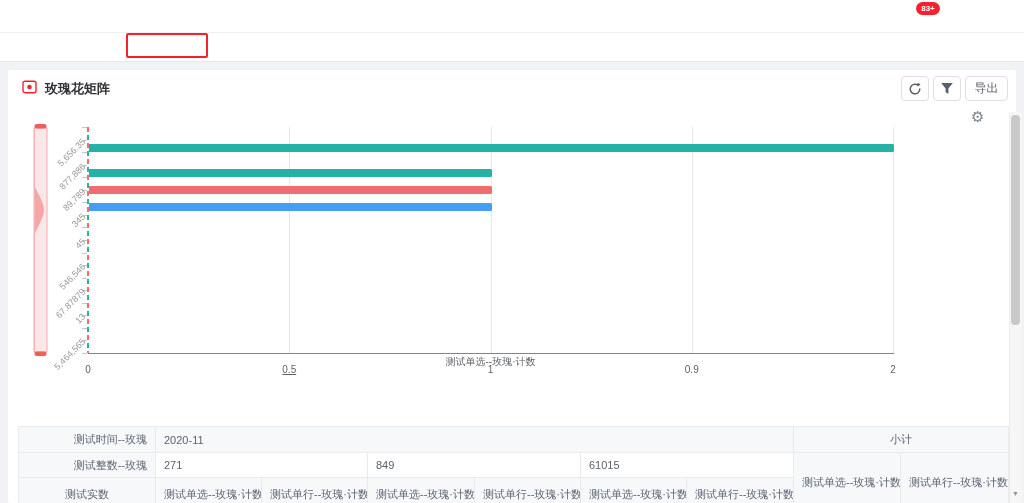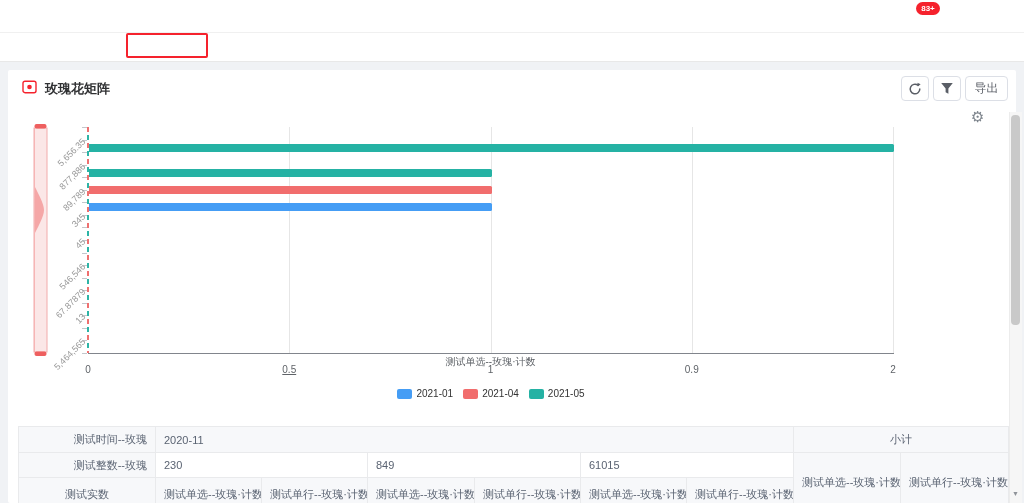--- a/index.html
+++ b/index.html
@@ -199,34 +199,20 @@
     <div class="abs ylabel" style="left: 84px; top: 240px; transform: translate(-100%, -50%) rotate(-45deg);">45</div>
     <div class="abs ylabel" style="left: 84px; top: 265.111px; transform: translate(-100%, -50%) rotate(-45deg);">546,546</div>
     <div class="abs ylabel" style="left: 84px; top: 290.222px; transform: translate(-100%, -50%) rotate(-45deg);">67.87879</div>
     <div class="abs ylabel" style="left: 84px; top: 315.333px; transform: translate(-100%, -50%) rotate(-45deg);">13</div>
     <div class="abs ylabel" style="left: 84px; top: 340.444px; transform: translate(-100%, -50%) rotate(-45deg);">5,464,565</div>
     <div class="abs xaxis-line"></div>
     <div class="abs bar" style="top: 202.519px; width: 402.5px; background: rgb(69, 157, 245);"></div>
     <div class="abs bar" style="top: 185.778px; width: 402.5px; background: rgb(241, 109, 109);"></div>
     <div class="abs bar" style="top: 143.926px; width: 805px; background: rgb(37, 178, 164);"></div>
     <div class="abs bar" style="top: 169.037px; width: 402.5px; background: rgb(37, 178, 164);"></div>
-    <div class="abs legend-row">
-      <div class="legend-item">
-        <span class="legend-swatch" style="background: rgb(69, 157, 245);"></span>
-        <span class="legend-label">2021-01</span>
-      </div>
-      <div class="legend-item">
-        <span class="legend-swatch" style="background: rgb(241, 109, 109);"></span>
-        <span class="legend-label">2021-04</span>
-      </div>
-      <div class="legend-item">
-        <span class="legend-swatch" style="background: rgb(37, 178, 164);"></span>
-        <span class="legend-label">2021-05</span>
-      </div>
-    </div>
   </div>
 
 <div class="abs data-table-wrap">
   <table class="data">
     <colgroup>
       <col style="width:137px">
         <col style="width:106px">
         <col style="width:106px">
         <col style="width:107px">
       <col style="width:106px">
@@ -236,21 +222,21 @@
         <col style="width:108px">
     </colgroup>
     <tbody>
         <tr class="r1">
       <td class="gray lbl">测试时间--玫瑰</td>
       <td class="gray" colspan="6">2020-11</td>
       <td class="gray ctr" colspan="2">小计</td>
     </tr>
     <tr class="r2">
       <td class="gray lbl">测试整数--玫瑰</td>
-      <td colspan="2">230</td>
+      <td colspan="2">271</td>
       <td colspan="2">849</td>
       <td colspan="2">61015</td>
       <td class="gray ctr" rowspan="2">测试单选--玫瑰·计数</td>
       <td class="gray ctr" rowspan="2">测试单行--玫瑰·计数</td>
     </tr>
     <tr class="r3">
       <td class="gray ctr">测试实数</td>
       <td class="gray ctr">测试单选--玫瑰·计数</td>
       <td class="gray ctr">测试单行--玫瑰·计数</td>
       <td class="gray ctr">测试单选--玫瑰·计数</td>

